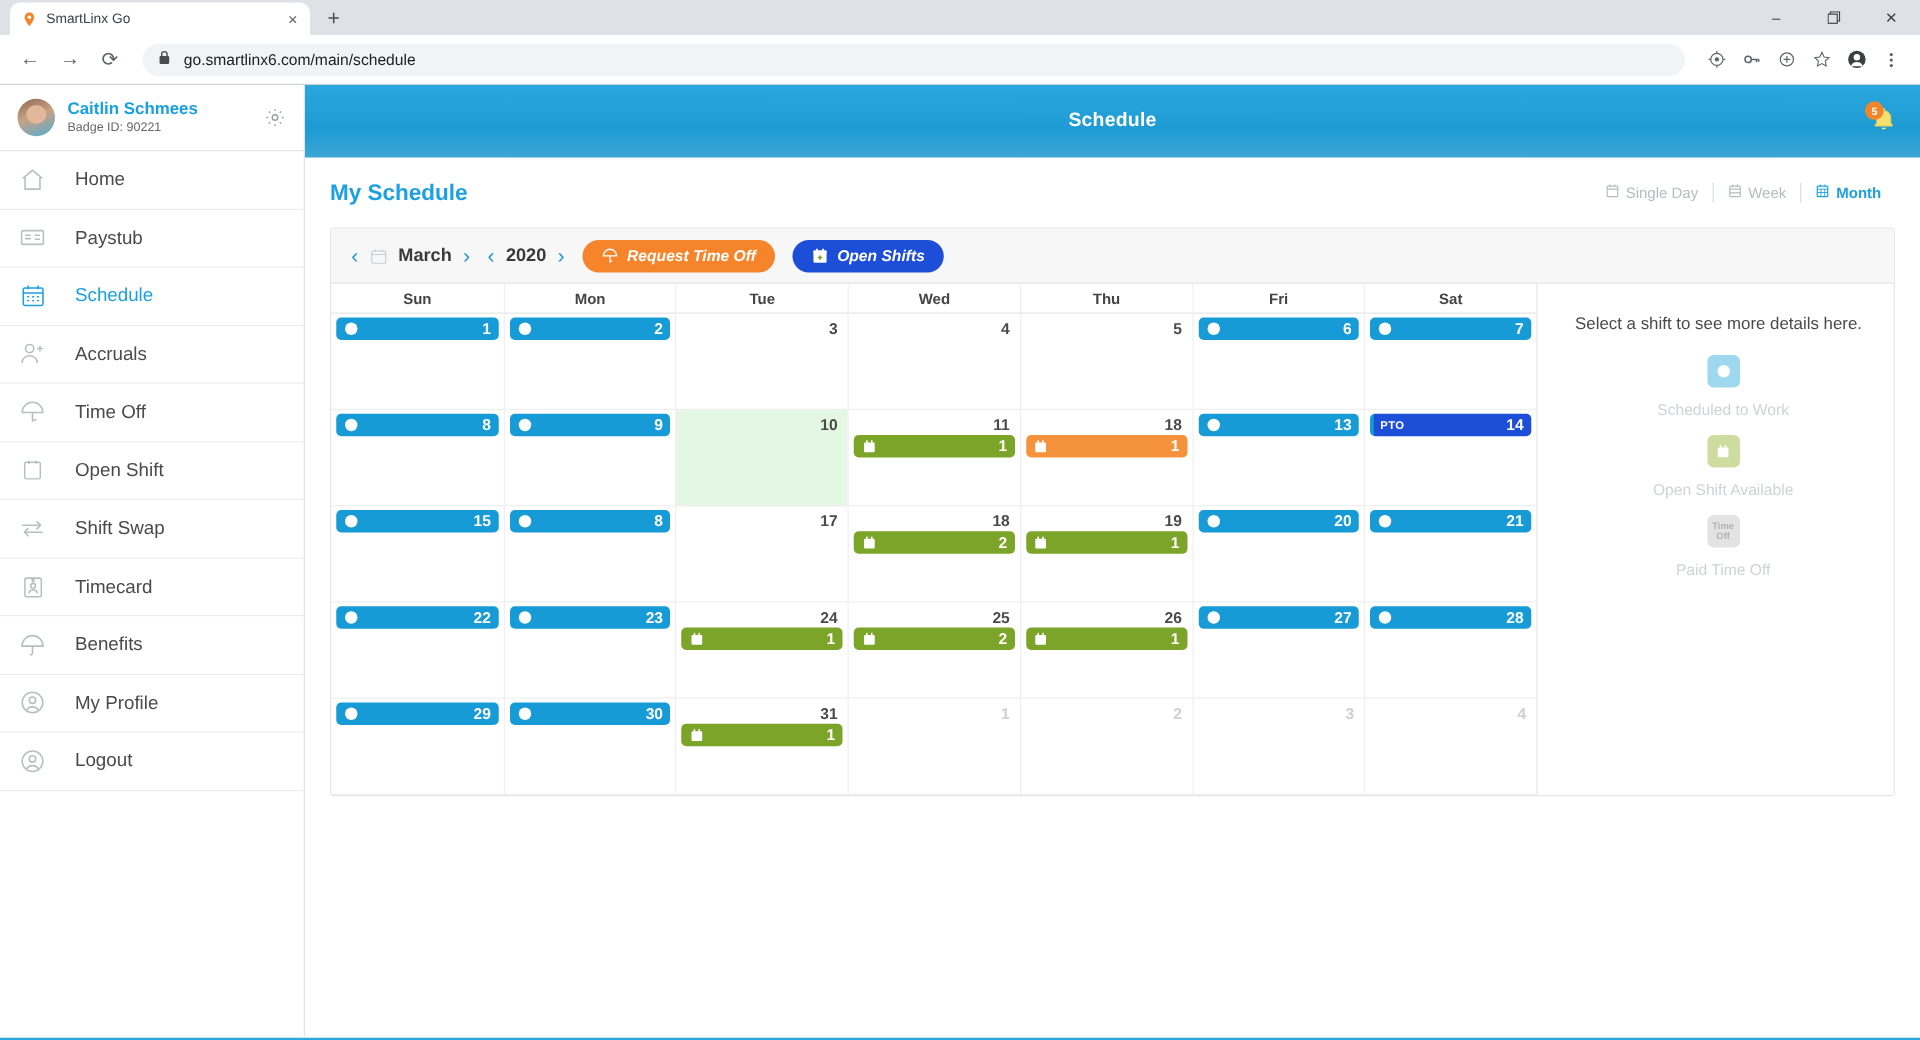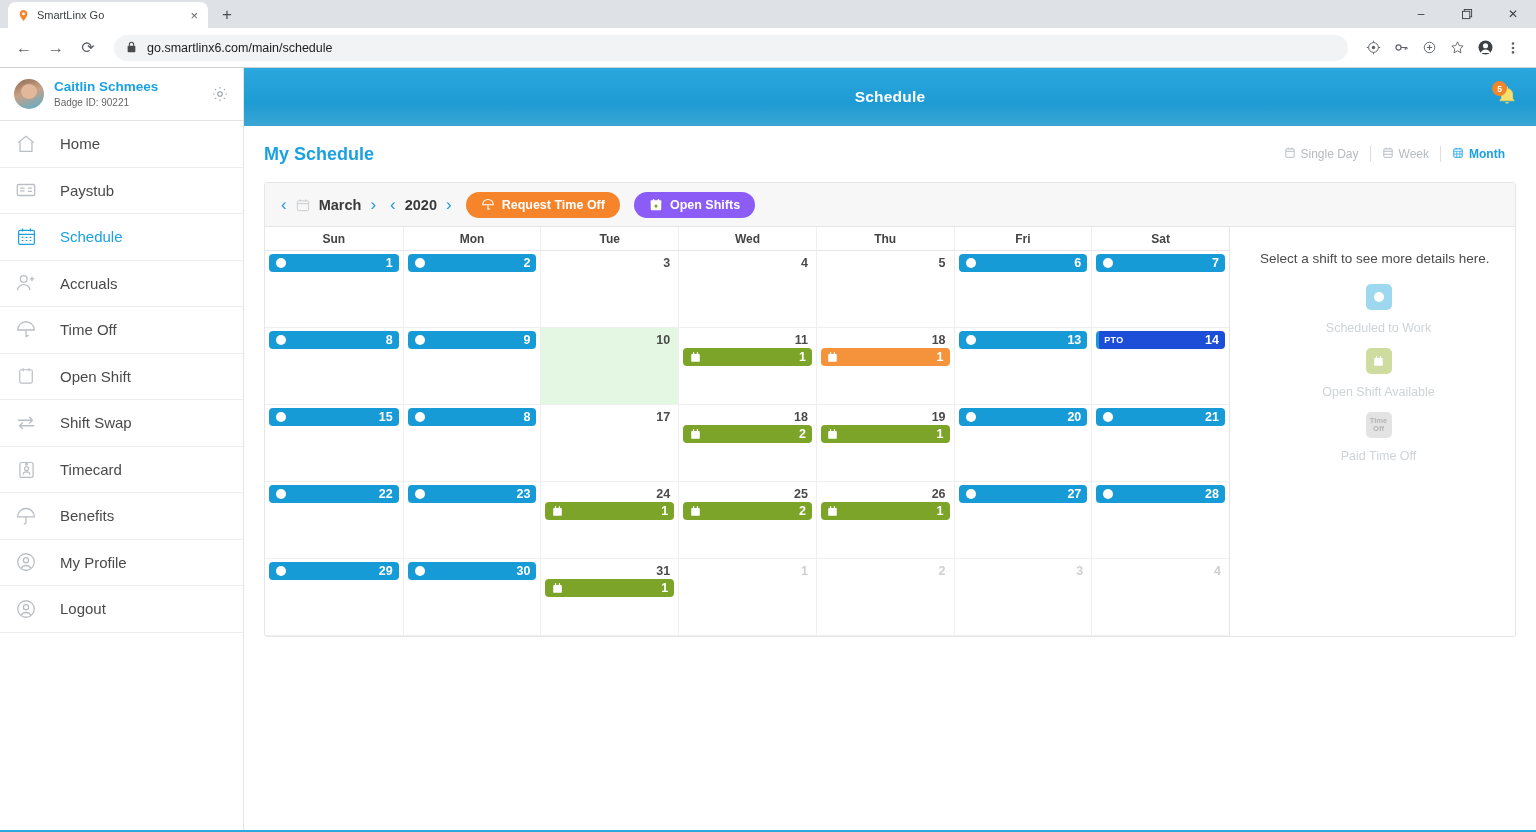--- a/index.html
+++ b/index.html
@@ -7,21 +7,21 @@
     width: 1536px; height: 832px;
     font-family: "Liberation Sans", sans-serif;
     background: #ffffff;
     overflow: hidden;
   }
 
   
   .browser-chrome { background: #dee1e6; width: 100%; }
   .tabstrip { height: 28px; display: flex; align-items: flex-end; padding-left: 8px; position: relative; }
   .tab {
-    width: 200px; height: 26px; background: #fff;
+    width: 240px; height: 26px; background: #fff;
     border-radius: 8px 8px 0 0; display: flex; align-items: center;
     padding: 0 8px; gap: 7px; position: relative;
   }
   .tab-favicon { width: 14px; height: 14px; flex: 0 0 14px; display: flex; align-items: center; justify-content: center; }
   .tab-title { font-size: 11px; color: #3c4043; flex: 1; white-space: nowrap; overflow: hidden; }
   .tab-close { font-size: 13px; color: #5f6368; line-height: 1; cursor: pointer; padding: 0 2px; }
   .new-tab { width: 26px; height: 26px; display: flex; align-items: center; justify-content: center;
              font-size: 17px; color: #4c4f52; cursor: pointer; margin-left: 6px; }
   .win-controls { position: absolute; right: 0; top: 0; height: 28px; display: flex; }
   .win-btn { width: 46px; height: 28px; display: flex; align-items: center; justify-content: center;
@@ -88,23 +88,23 @@
   .vt-sep { width: 1px; height: 16px; background: #dcdfe2; }
 
   .cal-panel { border: 1px solid #e6e6e6; border-radius: 3px; background: #fff; }
   .cal-toolbar { height: 44px; background: #f7f7f7; border-bottom: 1px solid #e6e6e6;
                  display: flex; align-items: center; padding: 0 16px; gap: 14px; }
   .stepper { display: flex; align-items: center; gap: 9px; }
   .chev { color: #2196d6; font-size: 17px; cursor: pointer; line-height: 1; font-weight: 300; }
   .stepper-icon { width: 14px; height: 14px; color: #c9cdd1; }
   .stepper-label { font-size: 14.5px; font-weight: bold; color: #3a3a3a; }
   .pill { height: 26px; border-radius: 13px; display: flex; align-items: center; gap: 7px;
-          padding: 0 15px; color: #fff; font-size: 12.5px; font-weight: bold; cursor: pointer; border: none; }
+          padding: 0 15px; color: #fff; font-size: 12.5px; font-weight: bold; cursor: pointer; border: none; font-style: italic; }
   .pill.orange { background: #f5842a; }
-  .pill.green { background: #8b5cf6; }
+  .pill.green { background: #1d4ed8; }
   .pill-icon { width: 14px; height: 14px; display: flex; align-items: center; justify-content: center; }
 
   .cal-body { display: flex; }
   .cal-grid { width: 964px; flex: 0 0 964px; }
   .dow-row { display: grid; grid-template-columns: repeat(7, 1fr); border-bottom: 1px solid #e6e6e6; }
   .dow { height: 23px; display: flex; align-items: center; justify-content: center;
          font-size: 12px; font-weight: bold; color: #444; border-left: 1px solid #efefef; }
   .dow:first-child { border-left: none; }
   .week-row { display: grid; grid-template-columns: repeat(7, 1fr); }
   .cell { height: 77px; border-left: 1px solid #efefef; border-bottom: 1px solid #efefef;

